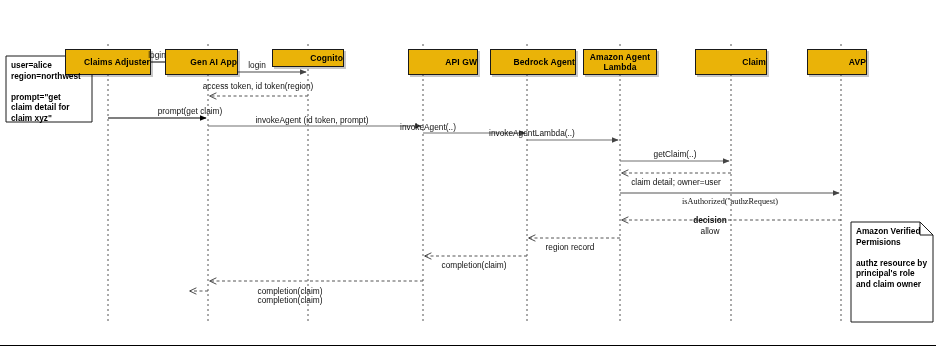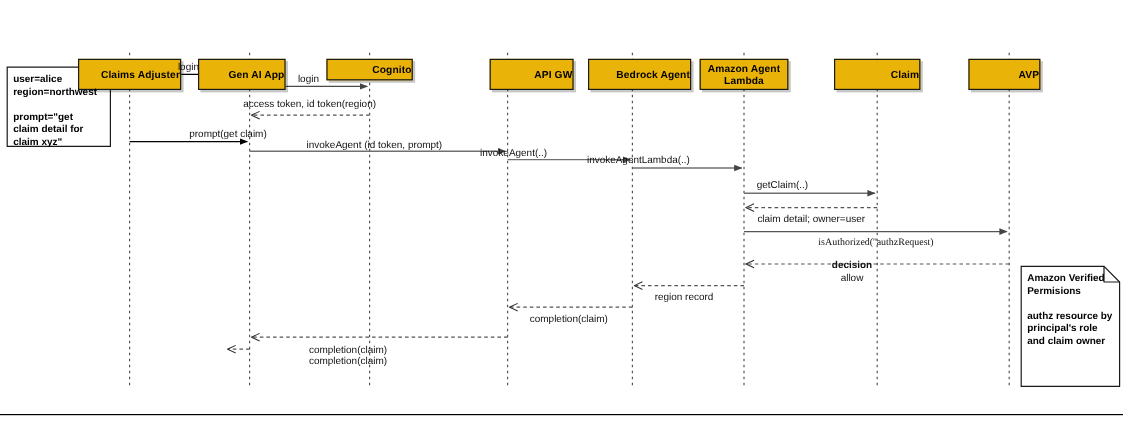--- a/index.html
+++ b/index.html
@@ -124,21 +124,21 @@
       </div>
     </div>
   <div id="labels-layer">
       <div class="msg-label center" style="left: 157px; top: 50px;">login</div>
       <div class="msg-label center" style="left: 257px; top: 60px;">login</div>
       <div class="msg-label center" style="left: 258px; top: 81px;">access token,  id token(region)</div>
       <div class="msg-label center" style="left: 145px; top: 106px; margin-left: 45px;">prompt(get claim)</div>
       <div class="msg-label center" style="left: 312px; top: 115px;">invokeAgent (id token, prompt)</div>
       <div class="msg-label center" style="left: 428px; top: 122px;">invokeAgent(..)</div>
       <div class="msg-label center" style="left: 532px; top: 128px;">invokeAgentLambda(..)</div>
-      <div class="msg-label center" style="left: 652px; top: 149px;">getClaim(..)</div>
+      <div class="msg-label center" style="left: 675px; top: 149px;">getClaim(..)</div>
       <div class="msg-label center" style="left: 676px; top: 177px;">claim detail; owner=user</div>
       <div class="msg-label center" style="left: 730px; top: 197px; font-family: Liberation Serif, serif;">isAuthorized(''authzRequest)</div>
       <div class="msg-label center bold" style="left: 710px; top: 215px;">decision</div>
       <div class="msg-label center" style="left: 710px; top: 226px;">allow</div>
       <div class="msg-label center" style="left: 570px; top: 242px;">region record</div>
       <div class="msg-label center" style="left: 474px; top: 260px;">completion(claim)</div>
       <div class="msg-label center" style="left: 290px; top: 286px;">completion(claim)</div>
       <div class="msg-label center" style="left: 290px; top: 295px;">completion(claim)</div>
     </div>
   <div id="notes-layer">

